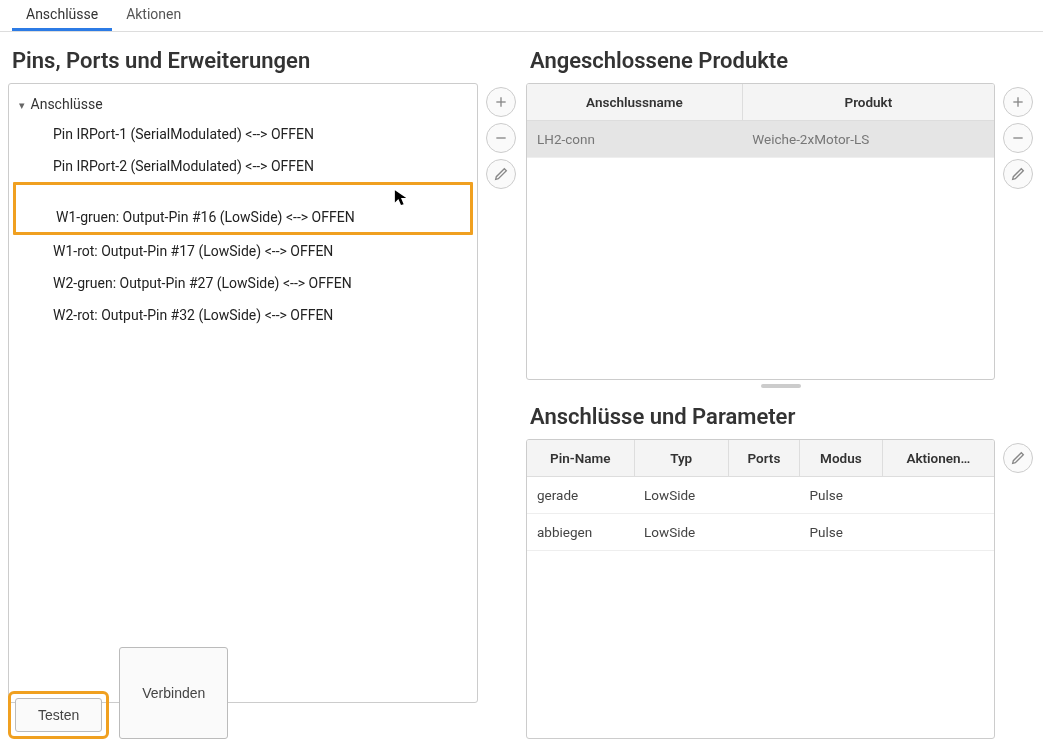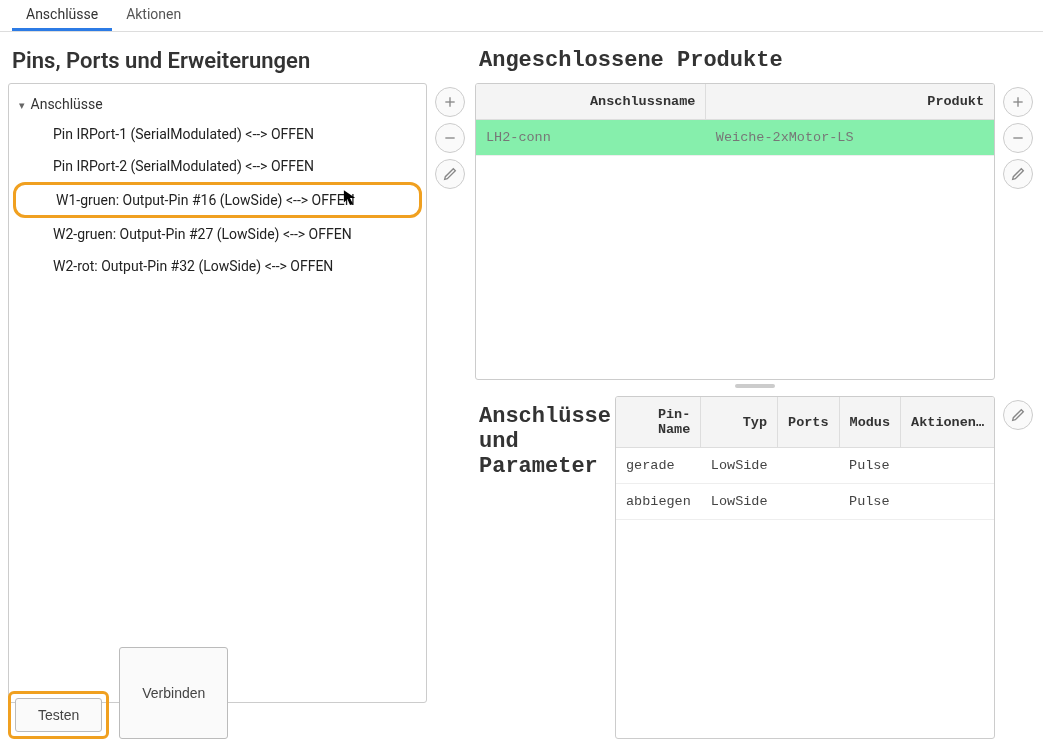--- a/index.html
+++ b/index.html
@@ -38,21 +38,20 @@
     .left-col {
       width: 510px;
       display: flex;
       flex-direction: column;
     }
     .right-col {
       flex: 1;
       display: flex;
       flex-direction: column;
       gap: 8px;
-      font-family: Liberation Mono, monospace;
     }
     .section-title {
       font-size: 22px;
       font-weight: 600;
       color: #333;
       padding: 8px 4px 10px 4px;
     }
     .panel-wrap { display: flex; }
     .panel {
       flex: 1;
@@ -94,23 +93,23 @@
       color: #666;
     }
     .tree-child {
       padding: 8px 10px 8px 44px;
       cursor: pointer;
       color: #222;
       position: relative;
     }
     .tree-child.selected {
       border: 3px solid #f0a020;
-      border-radius: 12px;
+      border-radius: 1px;
       margin: 0 4px;
-      padding: 7px 10px 7px 40px;
+      padding: 24px 10px 7px 40px;
     }
     .footer {
       margin-top: auto;
       display: flex;
       gap: 10px;
       padding: 10px 0 0 0;
     }
     .btn {
       border: 1px solid #bbb;
       background: #fafafa;
@@ -126,38 +125,38 @@
       padding: 4px;
       display: inline-block;
       margin-top: 44px;
     }
     .table {
       width: 100%;
       border-collapse: collapse;
       font-size: 13.5px;
     }
     .table th {
-      text-align: right;
+      text-align: center;
       background: #f4f4f4;
       font-weight: 600;
       padding: 10px 10px;
       border-bottom: 1px solid #ddd;
       border-right: 1px solid #ddd;
       color: #333;
     }
     .table th:last-child { border-right: none; }
     .table td {
       padding: 10px 10px;
       border-bottom: 1px solid #eee;
       color: #444;
     }
-    .table tr.sel td { background: #86efac; color: #777; }
+    .table tr.sel td { background: #e5e5e5; color: #777; }
     .right-top { display: flex; flex-direction: column; height: 340px; }
     .right-top .panel-wrap { flex: 1; min-height: 0; }
-    .right-bottom { display: flex; flex-direction: row; flex: 1; }
+    .right-bottom { display: flex; flex-direction: column; flex: 1; }
     .right-bottom .panel-wrap { flex: 1; min-height: 0; }
     .divider-handle {
       height: 4px;
       width: 40px;
       background: #ccc;
       margin: -4px auto 0 auto;
       border-radius: 2px;
     }
     .cursor {
       position: absolute;
@@ -186,20 +185,21 @@
           <li class="tree-root">Anschlüsse</li>
           <li class="tree-child">Pin IRPort-1 (SerialModulated) &lt;--&gt; OFFEN</li>
           <li class="tree-child">Pin IRPort-2 (SerialModulated) &lt;--&gt; OFFEN</li>
           <li class="tree-child selected">W1-gruen: Output-Pin #16 (LowSide) &lt;--&gt; OFFEN
             <span class="cursor">
               <svg viewBox="0 0 16 20">
                   <path d="M1 1 L1 15 L5 11 L8 18 L11 17 L8 10 L14 10 Z" fill="#000"></path>
                 </svg>
             </span>
           </li>
+          <li class="tree-child">W1-rot: Output-Pin #17 (LowSide) &lt;--&gt; OFFEN</li>
           <li class="tree-child">W2-gruen: Output-Pin #27 (LowSide) &lt;--&gt; OFFEN</li>
           <li class="tree-child">W2-rot: Output-Pin #32 (LowSide) &lt;--&gt; OFFEN</li>
         </ul>
       </div>
       <div class="side-icons">
         <div class="round-btn">
             <svg viewBox="0 0 24 24">
               <line x1="12" y1="5" x2="12" y2="19"></line>
               <line x1="5" y1="12" x2="19" y2="12"></line>
             </svg>

